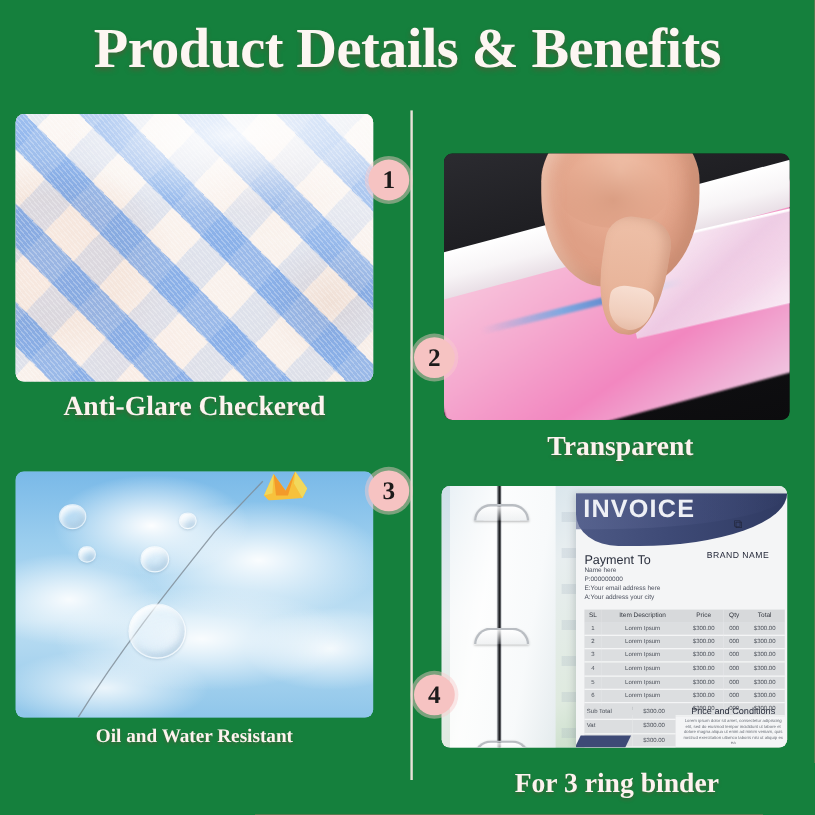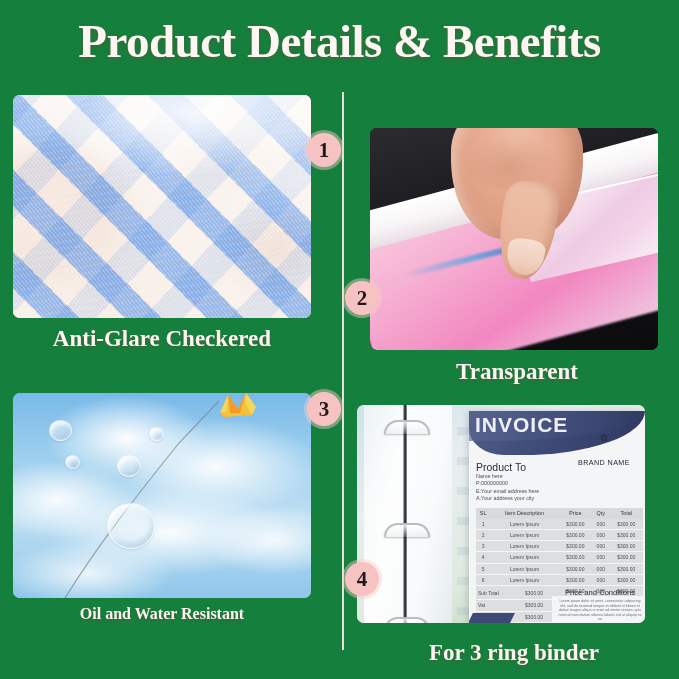--- a/index.html
+++ b/index.html
@@ -168,21 +168,21 @@
   .d4{left:136px;top:34px;width:13px;height:12px;}
   .d5{left:94px;top:110px;width:46px;height:44px;}
   .p3 .string{
     position:absolute;left:46px;top:0;width:172px;height:205px;
   }
   .p3 .kite{
     position:absolute;left:205px;top:-2px;width:40px;height:26px;
   }
 
   
-  .p4{left:357px;top:405px;width:288px;height:218px;background:#f0f2f3;}
+  .p4{left:368px;top:405px;width:288px;height:218px;background:#f0f2f3;}
   .p4 .bgwash{
     position:absolute;inset:0;
     background:linear-gradient(150deg,#cfe0ea 0%,#e8eef0 30%,#dfeadf 62%,#9fc79f 100%);
   }
   .p4 .sleeve{
     position:absolute;left:7px;top:0;width:88px;height:100%;
     background:linear-gradient(100deg,rgba(255,255,255,.55) 0%,rgba(255,255,255,.92) 35%,rgba(248,250,251,.98) 70%,rgba(230,236,240,.9) 100%);
   }
   .p4 .spine{
     position:absolute;left:46px;top:0;width:4px;height:100%;
@@ -353,21 +353,21 @@
       <div class="band"></div>
       <div class="band2"></div>
       <div class="invtitle">INVOICE</div>
 
       <div class="brandwrap">
         <div class="brandmark">⧉</div>
         <div class="brandname">BRAND NAME</div>
       </div>
 
       <div class="colL">
-        <h3>Product To</h3>
+        <h3>Payment To</h3>
         <div class="ln">Name here</div>
         <div class="ln">P:000000000</div>
         <div class="ln">E:Your email address here</div>
         <div class="ln">A:Your address your city</div>
       </div>
 
 
       <table>
         <thead>
           <tr>

